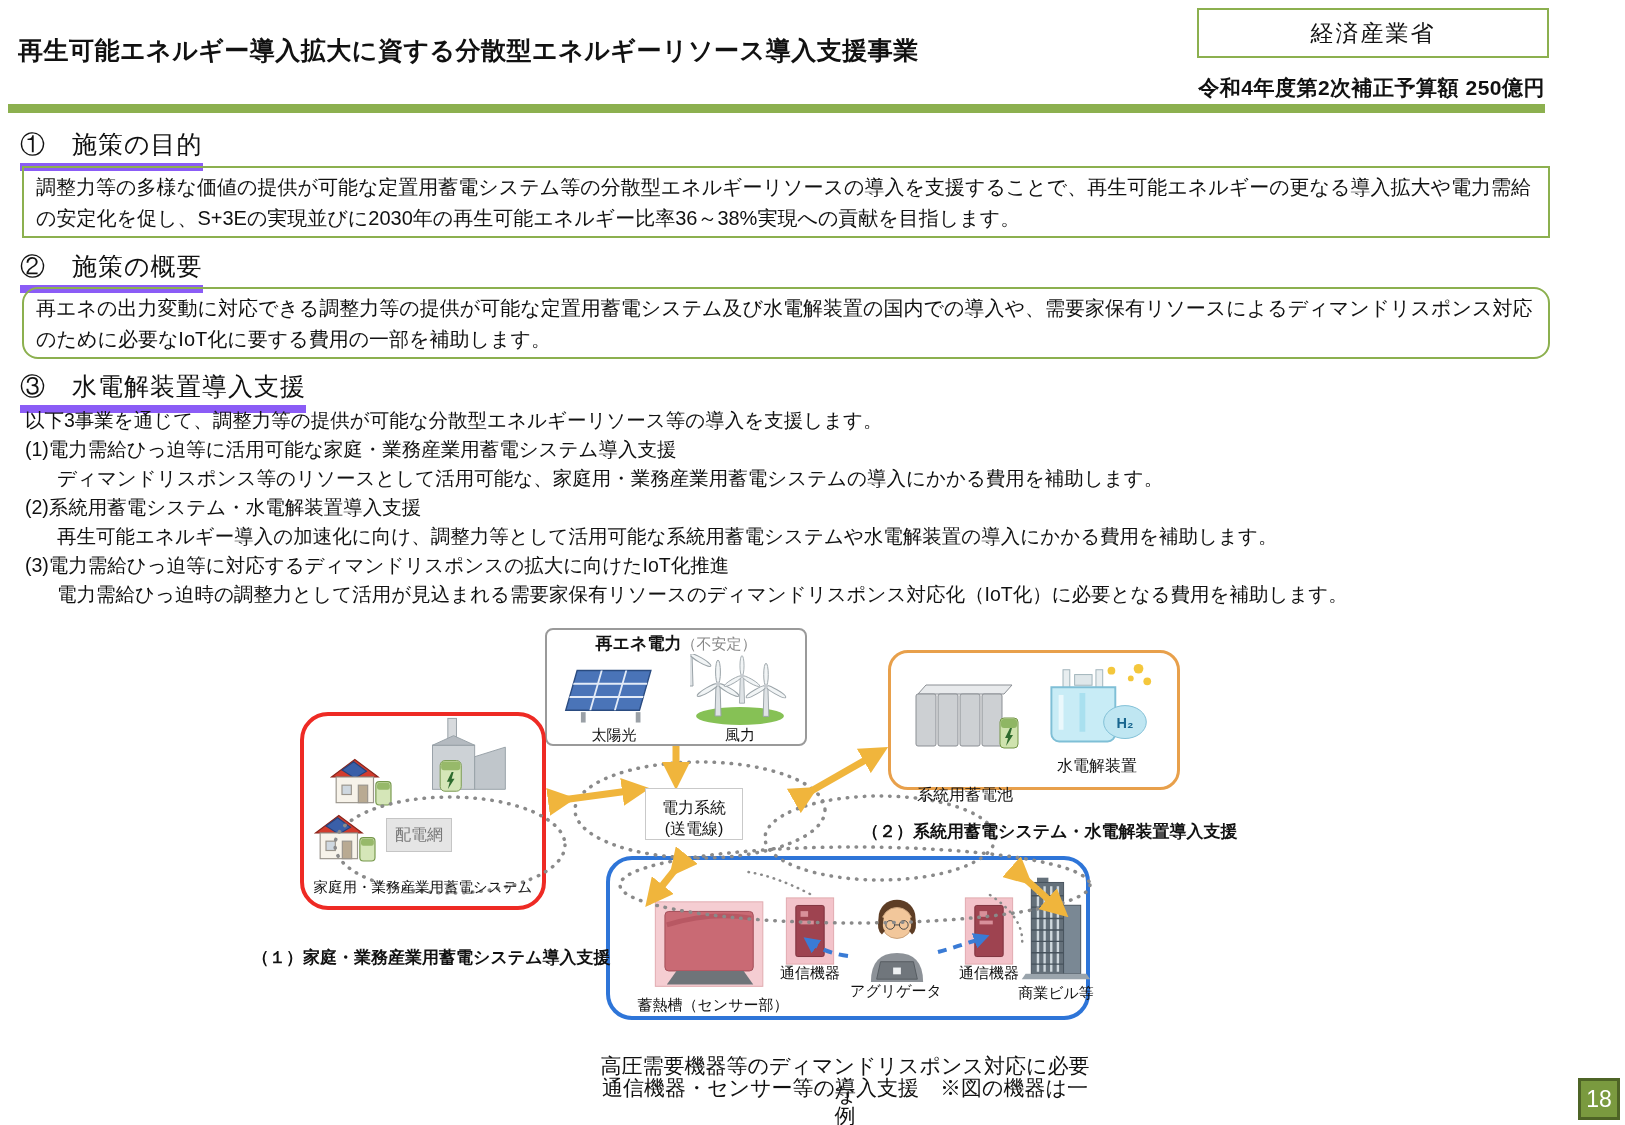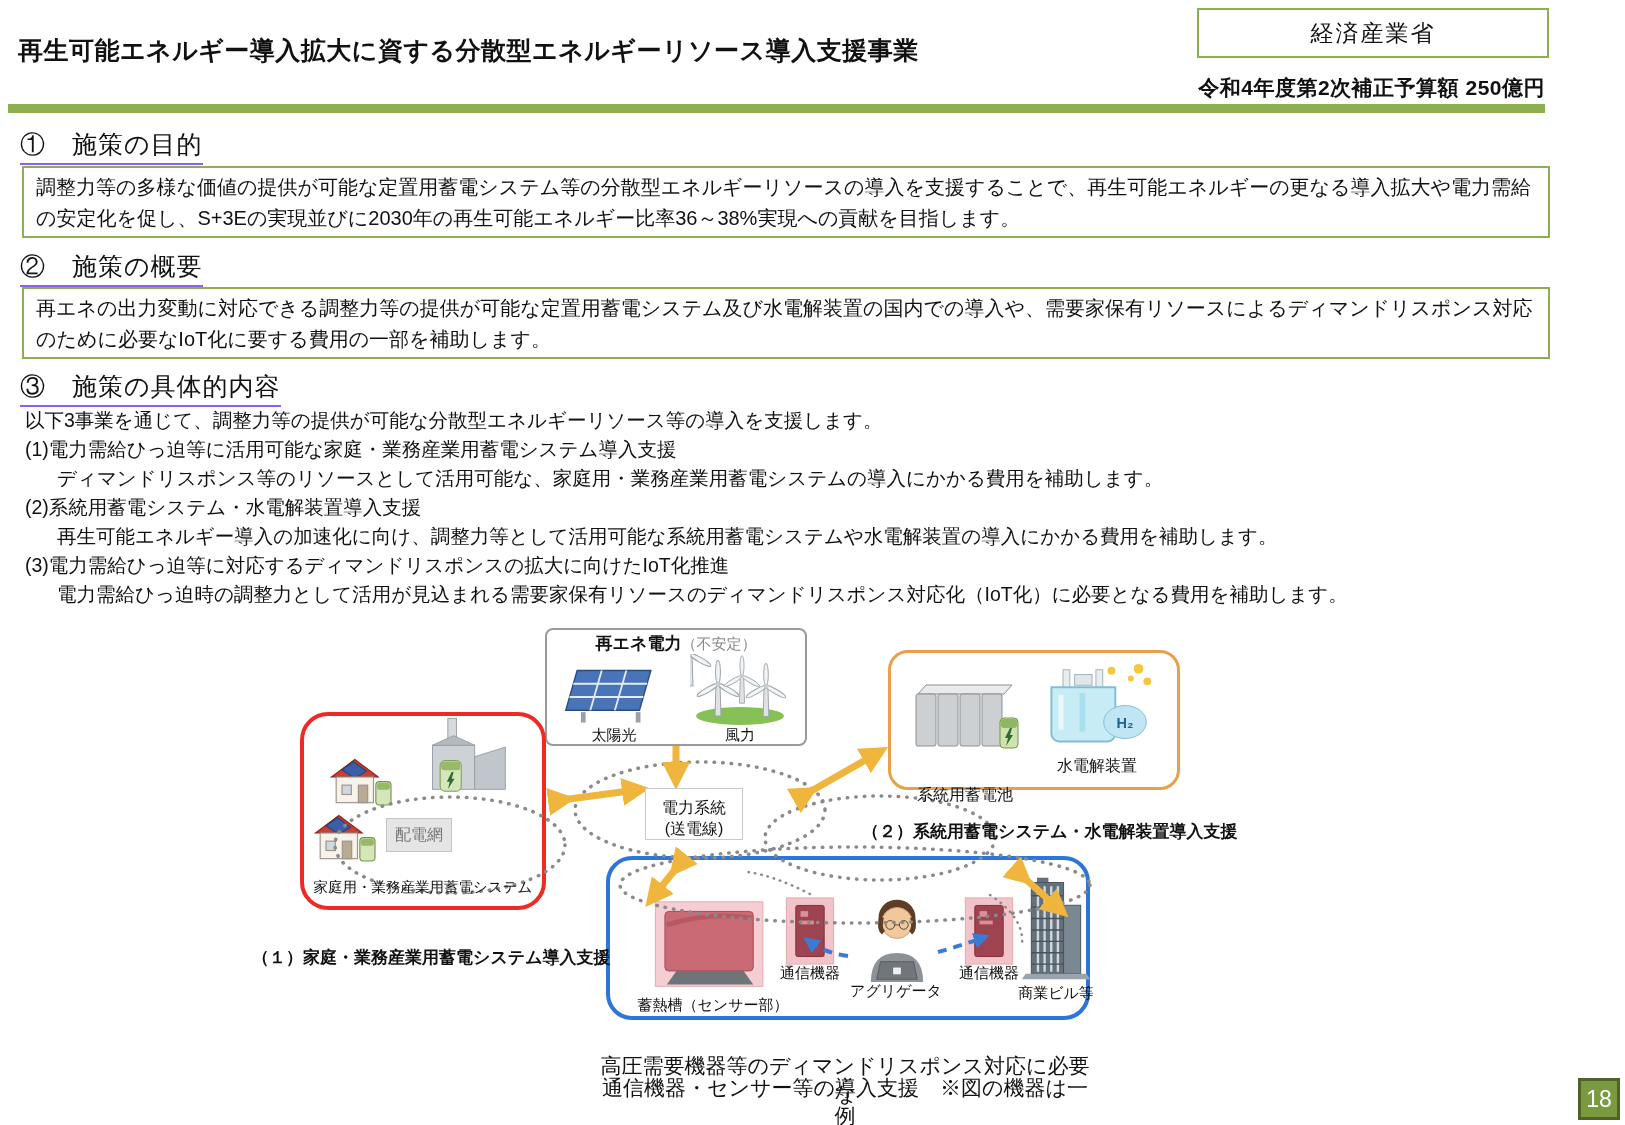--- a/index.html
+++ b/index.html
@@ -7,29 +7,29 @@
           font-family:"Liberation Sans",sans-serif;color:#111;}
   .abs{position:absolute;}
   
   .page-title{left:18px;top:34px;font-size:25px;font-weight:bold;letter-spacing:0.5px;}
   .ministry-box{left:1197px;top:8px;width:348px;height:46px;border:2px solid #8CB04F;
                 display:flex;align-items:center;justify-content:center;font-size:23px;letter-spacing:2px;}
   .budget{right:80px;top:74px;font-size:21px;font-weight:bold;letter-spacing:0.5px;}
   .green-bar{left:8px;top:104px;width:1537px;height:9px;background:#8CB04F;}
   
   .sec-heading{font-size:25px;letter-spacing:1px;}
-  .sec-heading span{display:inline-block;border-bottom:2px solid #8b5cf6;padding-bottom:2px;}
+  .sec-heading span{display:inline-block;border-bottom:8px solid #8b5cf6;padding-bottom:2px;}
   .h1{left:20px;top:128px;}
   .h2{left:20px;top:250px;}
   .h3{left:20px;top:370px;}
   
   .green-box{left:22px;width:1528px;border:2px solid #8CB04F;box-sizing:border-box;
              padding:4px 12px;font-size:20px;line-height:31px;}
   .gb1{top:166px;height:72px;}
-  .gb2{top:287px;height:72px;}
+  .gb2{top:287px;height:72px;border-radius:16px;}
   
   .s3line{left:25px;font-size:19.5px;line-height:29px;white-space:nowrap;}
   .s3indent{padding-left:32px;}
   
   .renew-box{left:545px;top:628px;width:262px;height:118px;border:2px solid #9a9a9a;border-radius:8px;
              background:#fff;box-sizing:border-box;}
   .renew-title{left:545px;top:632px;width:262px;text-align:center;font-size:17px;}
   .renew-title b{font-weight:bold;}
   .renew-title .sub{color:#888;font-size:15px;font-weight:normal;}
   .orange-box{left:888px;top:650px;width:292px;height:140px;border:3px solid #E8A04B;border-radius:20px;
@@ -73,21 +73,21 @@
   </div>
 
   <div class="abs sec-heading h2">
     <span>②　施策の概要</span>
   </div>
   <div class="abs green-box gb2">
     <span>再エネの出力変動に対応できる調整力等の提供が可能な定置用蓄電システム及び水電解装置の国内での導入や、需要家保有リソースによるディマンドリスポンス対応のために必要なIoT化に要する費用の一部を補助します。</span>
   </div>
 
   <div class="abs sec-heading h3">
-    <span>③　施策の具体的内容</span>
+    <span>③　水電解装置導入支援</span>
   </div>
   <div class="abs s3line" style="top:406px;">以下3事業を通じて、調整力等の提供が可能な分散型エネルギーリソース等の導入を支援します。</div>
   <div class="abs s3line" style="top:435px;">(1)電力需給ひっ迫等に活用可能な家庭・業務産業用蓄電システム導入支援</div>
   <div class="abs s3line s3indent" style="top:464px;">ディマンドリスポンス等のリソースとして活用可能な、家庭用・業務産業用蓄電システムの導入にかかる費用を補助します。</div>
   <div class="abs s3line" style="top:493px;">(2)系統用蓄電システム・水電解装置導入支援</div>
   <div class="abs s3line s3indent" style="top:522px;">再生可能エネルギー導入の加速化に向け、調整力等として活用可能な系統用蓄電システムや水電解装置の導入にかかる費用を補助します。</div>
   <div class="abs s3line" style="top:551px;">(3)電力需給ひっ迫等に対応するディマンドリスポンスの拡大に向けたIoT化推進</div>
   <div class="abs s3line s3indent" style="top:580px;">電力需給ひっ迫時の調整力として活用が見込まれる需要家保有リソースのディマンドリスポンス対応化（IoT化）に必要となる費用を補助します。</div>
 
   <div class="abs renew-box"></div>

